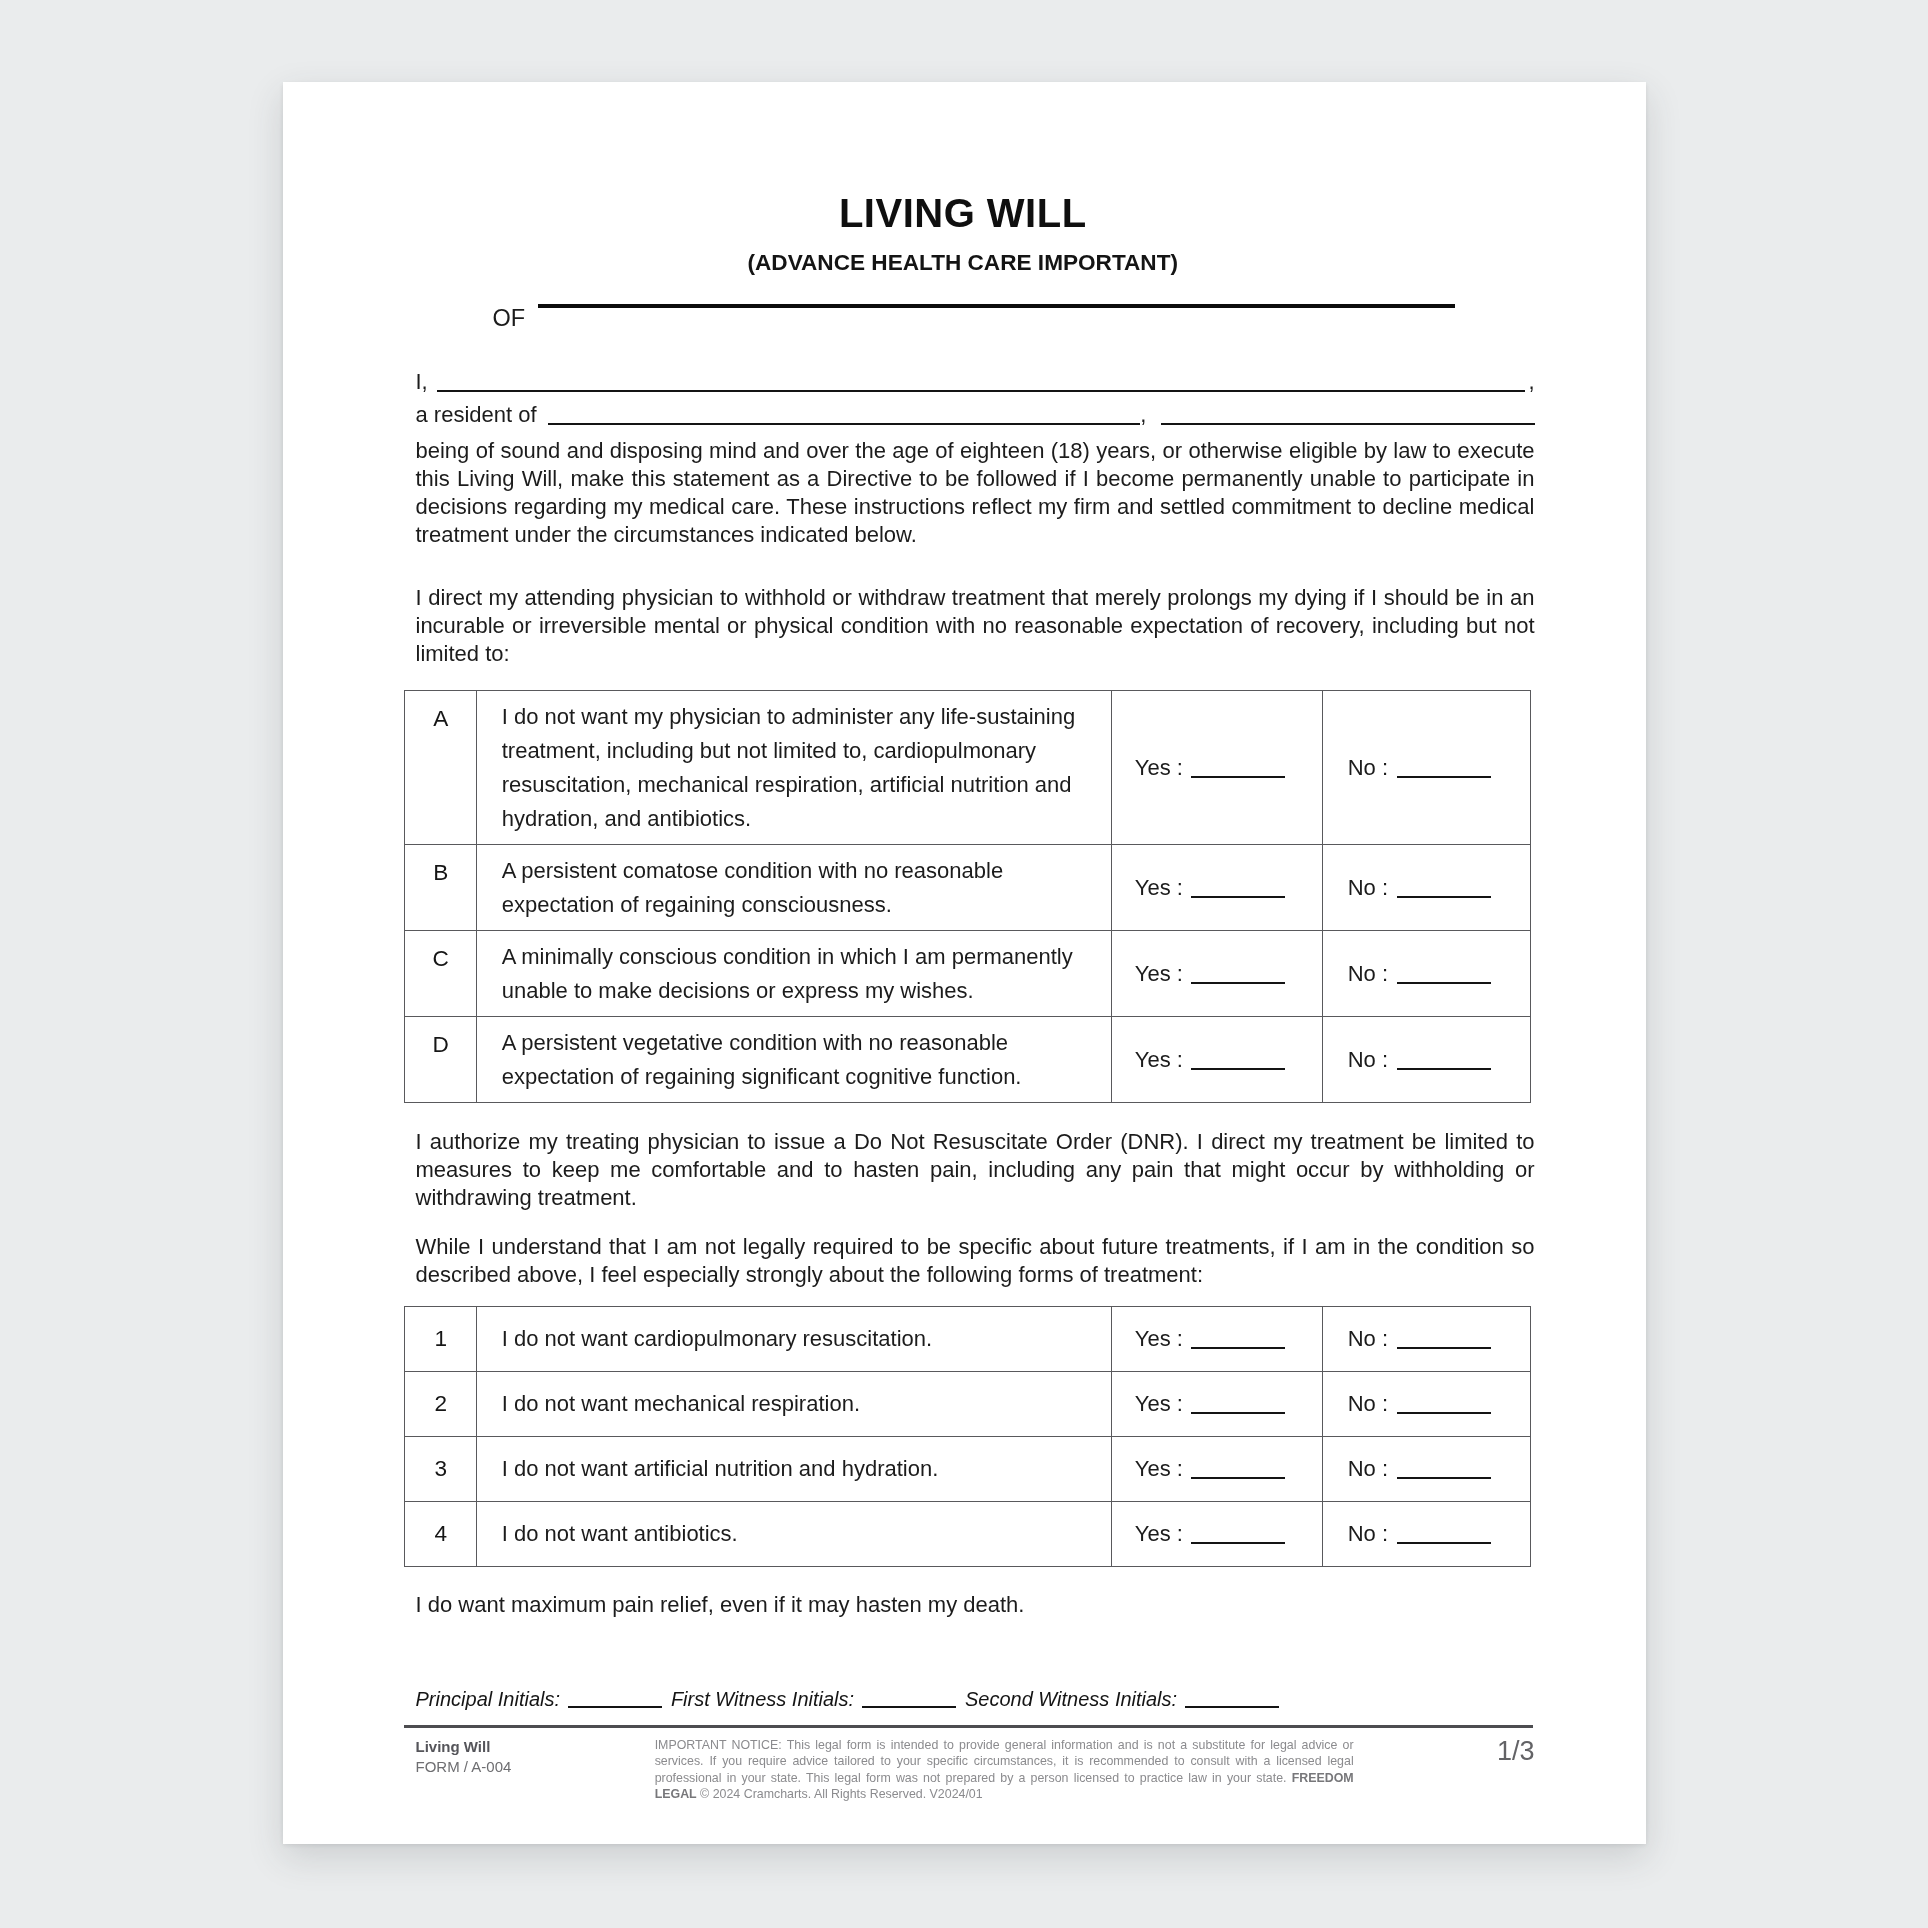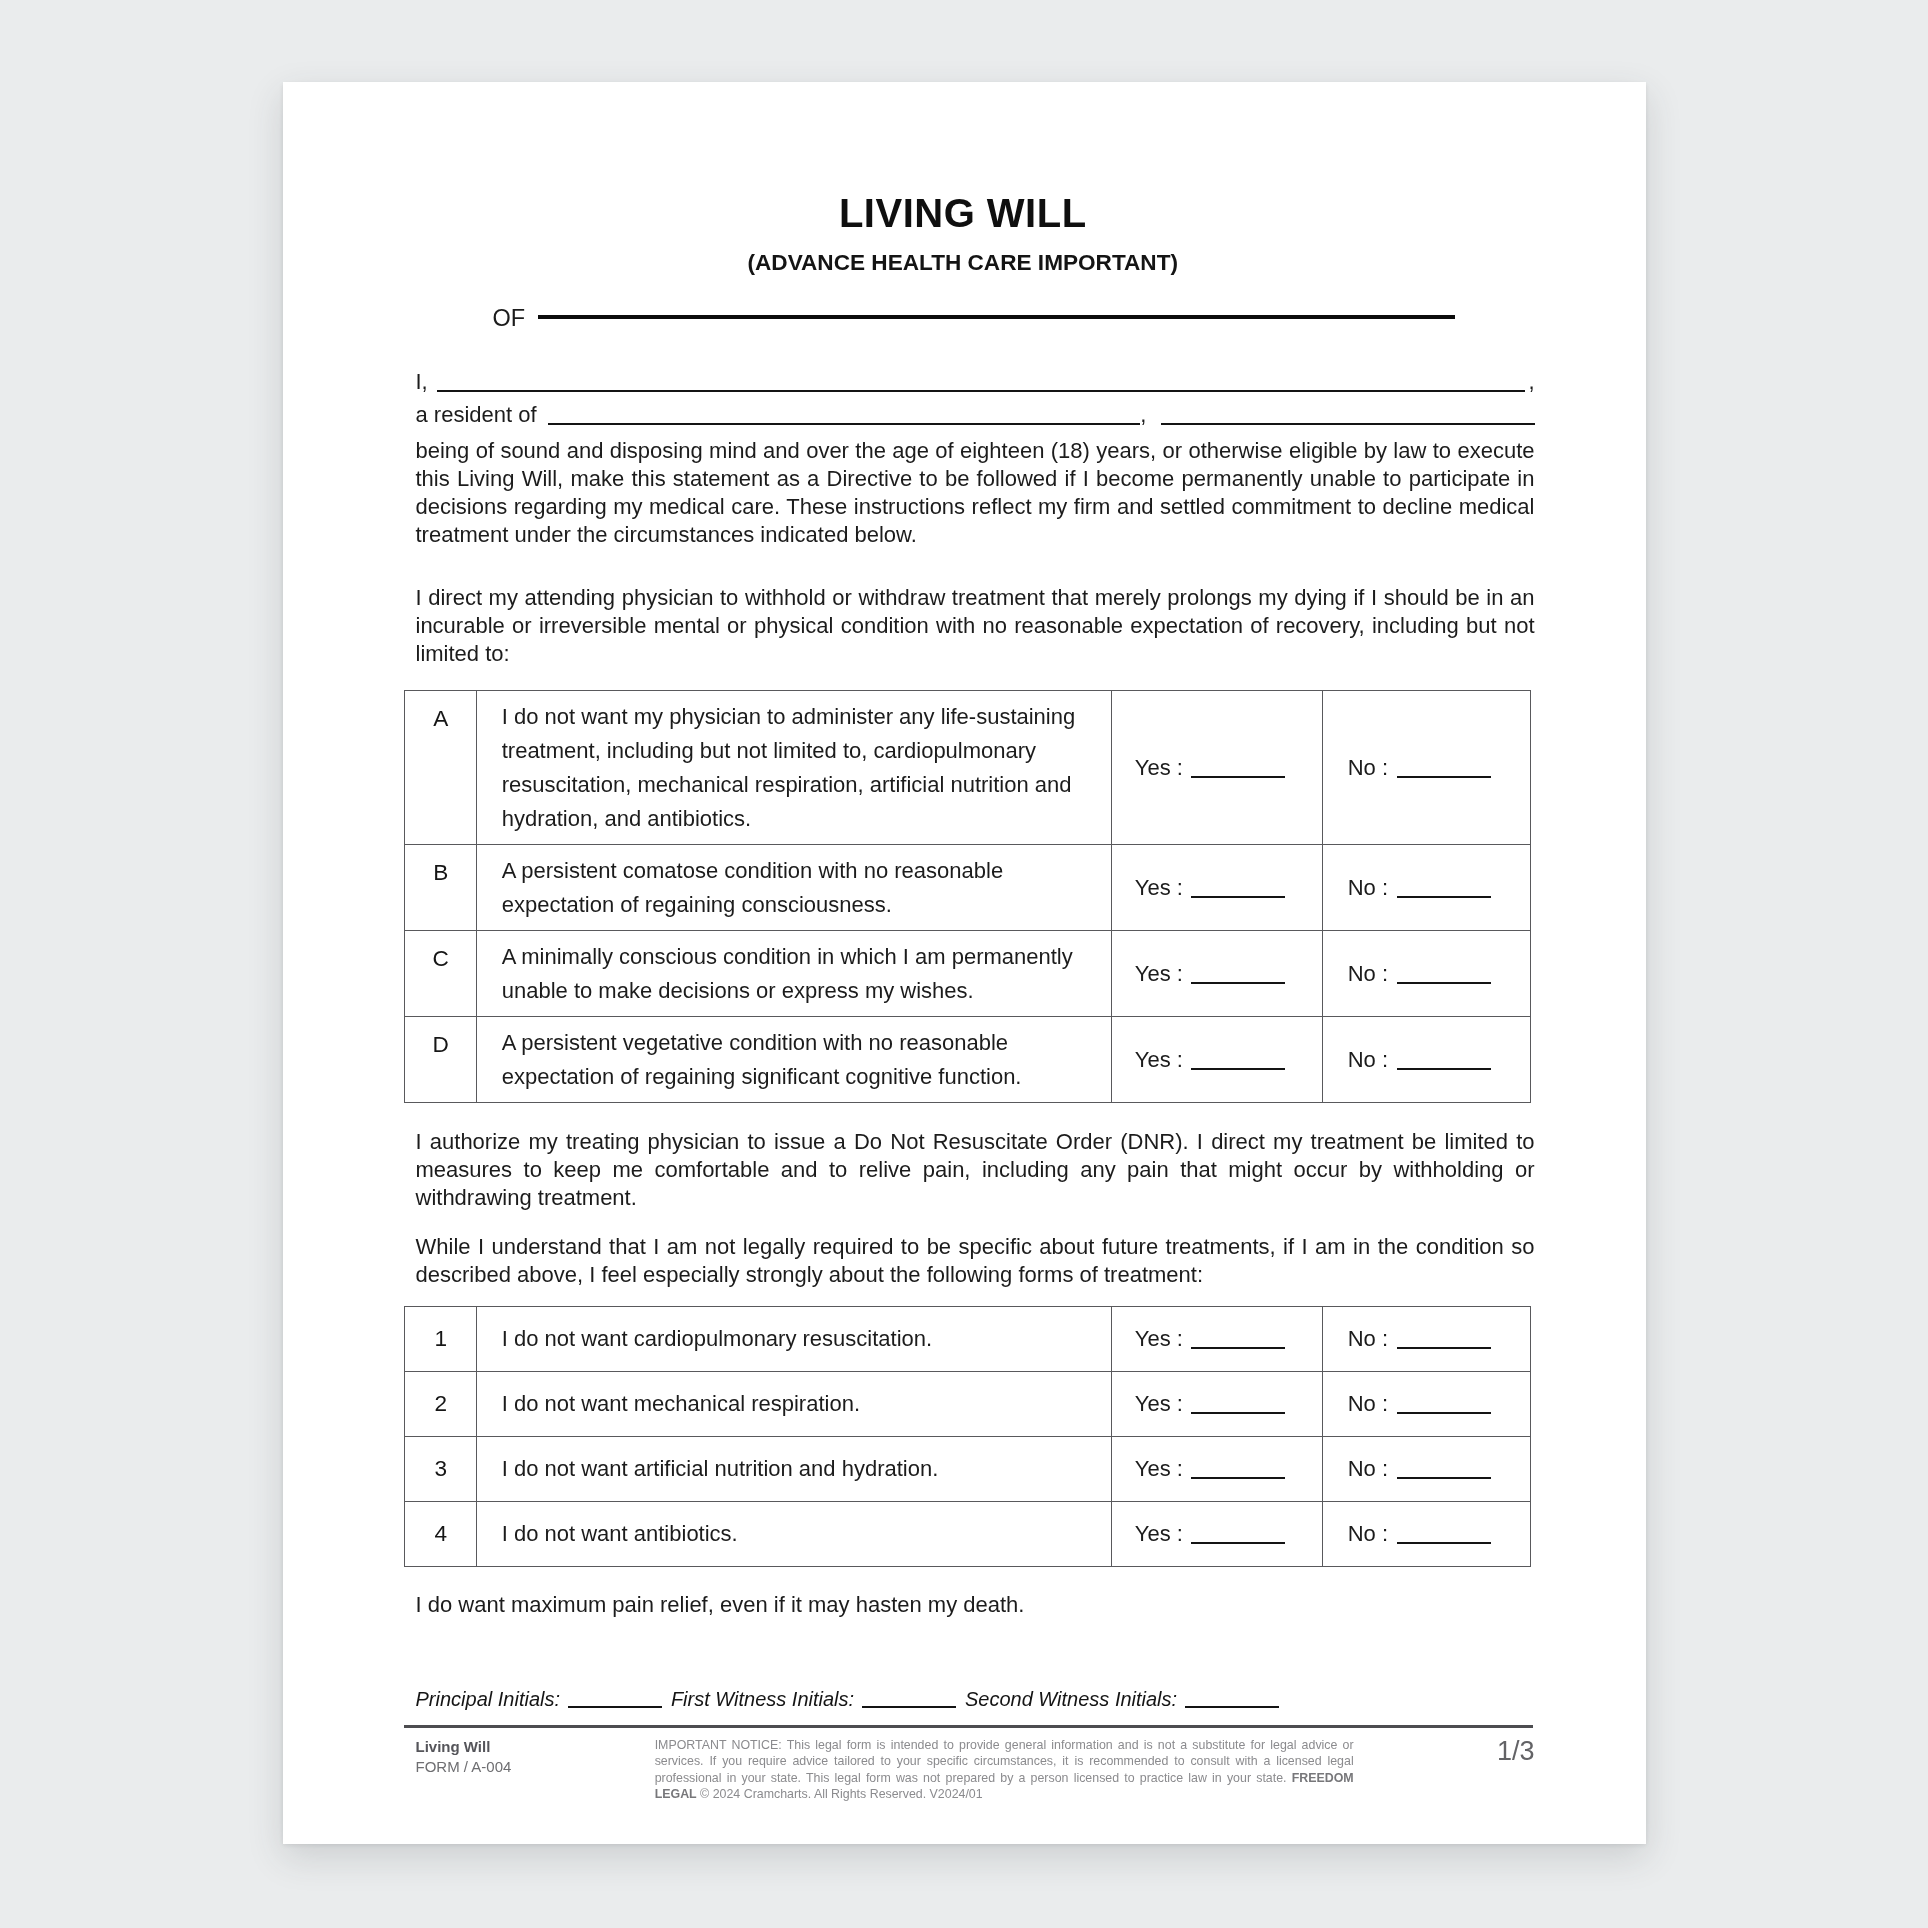--- a/index.html
+++ b/index.html
@@ -21,21 +21,21 @@
   }
   .doc-title {
     font-weight: 700; font-size: 40px; line-height: 41px;
     text-align: center; margin: 0 0 0 -24.5px; letter-spacing: 0.5px; color: #0f0f0f;
   }
   .doc-subtitle {
     font-weight: 700; font-size: 22.6px; line-height: 26px;
     text-align: center; margin: 16px 0 0 -24.5px; color: #141414;
   }
   .of-row {
-    display: flex; align-items: center;
+    display: flex; align-items: flex-start;
     margin: 28px 0 0 77px; font-size: 23.5px; line-height: 28px;
   }
   .of-fill { flex: 1; margin: 0 80px 2.8px 13px; border-bottom: 4.2px solid #0c0c0c; }
 
   .line-row { display: flex; align-items: flex-end; font-size: 22px; line-height: 28px; }
   .fill { border-bottom: 2.3px solid #141414; margin-bottom: 3.8px; }
   .name-row { margin-top: 36px; }
   .name-fill { flex: 1; margin-left: 9.4px; margin-right: 3.8px; }
   .res-row { margin-top: 5px; }
   .res-fill1 { flex: 632 632 0; margin-left: 11.3px; }
@@ -135,21 +135,21 @@
       </tr>
       <tr>
         <td class="id-cell">D</td>
         <td class="desc-cell">A persistent vegetative condition with no reasonable expectation of regaining significant cognitive function.</td>
         <td class="choice-cell yes-cell"><span>Yes :</span><span class="blank"></span></td>
         <td class="choice-cell no-cell"><span>No :</span><span class="blank"></span></td>
       </tr>
     </tbody>
   </table>
 
-  <p class="para p-dnr">I authorize my treating physician to issue a Do Not Resuscitate Order (DNR). I direct my treatment be limited to measures to keep me comfortable and to relive pain, including any pain that might occur by withholding or withdrawing treatment.</p>
+  <p class="para p-dnr">I authorize my treating physician to issue a Do Not Resuscitate Order (DNR). I direct my treatment be limited to measures to keep me comfortable and to hasten pain, including any pain that might occur by withholding or withdrawing treatment.</p>
 
   <p class="para p-while">While I understand that I am not legally required to be specific about future treatments, if I am in the condition so described above, I feel especially strongly about the following forms of treatment:</p>
 
   <table class="form-table t2">
     <tbody>
       <tr>
         <td class="id-cell">1</td>
         <td class="desc-cell">I do not want cardiopulmonary resuscitation.</td>
         <td class="choice-cell yes-cell"><span>Yes :</span><span class="blank"></span></td>
         <td class="choice-cell no-cell"><span>No :</span><span class="blank"></span></td>

